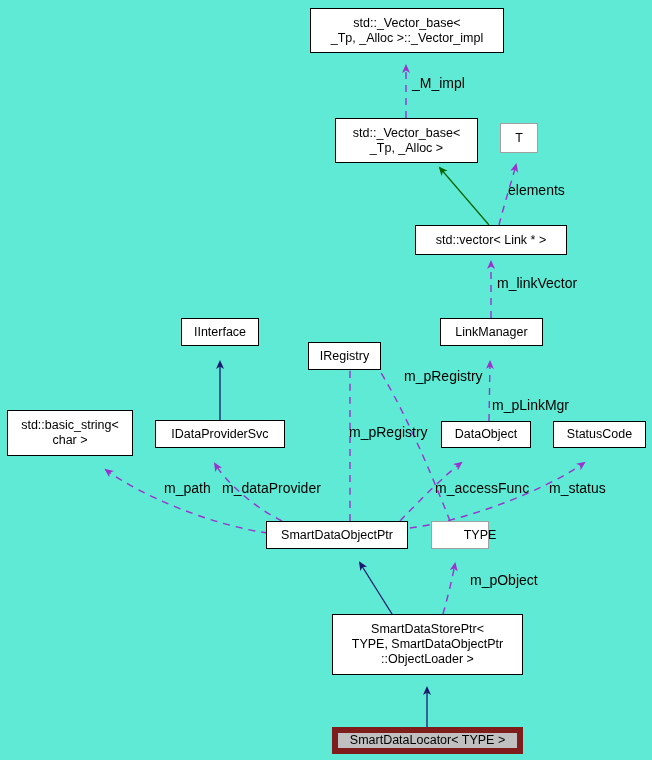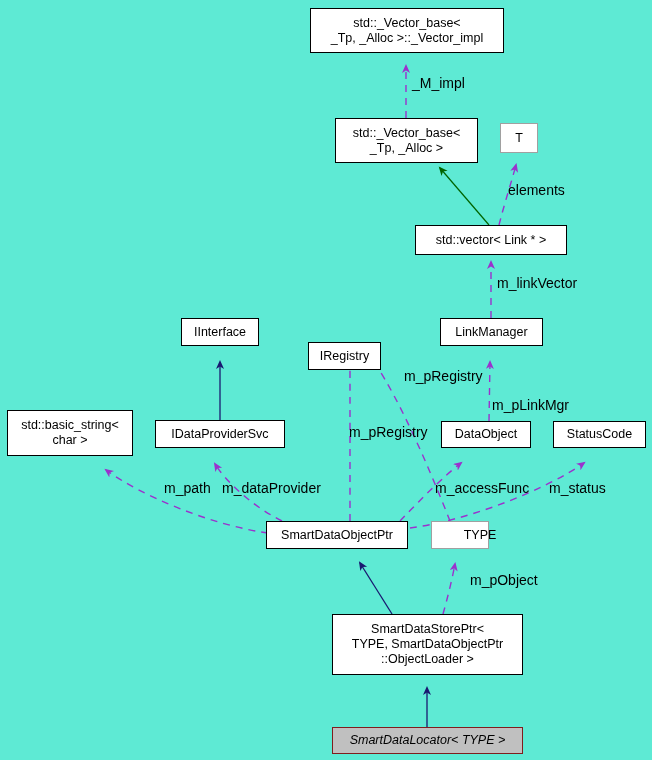--- a/index.html
+++ b/index.html
@@ -35,22 +35,21 @@
     font-size: 12.5px;
     line-height: 15px;
     white-space: pre;
     letter-spacing: 0px;
   }
   .node.template {
     border: 1px solid #a0a0a0;
   }
   .node.highlight {
     background: #c0c0c0;
-    border: 1px solid #7f1d1d;
-    font-style: italic;
+    border: 6px solid #7f1d1d;
   }
   .edge-label {
     position: absolute;
     font-size: 14px;
     line-height: 14px;
     color: #000000;
     white-space: pre;
     background: transparent;
   }
 </style>

